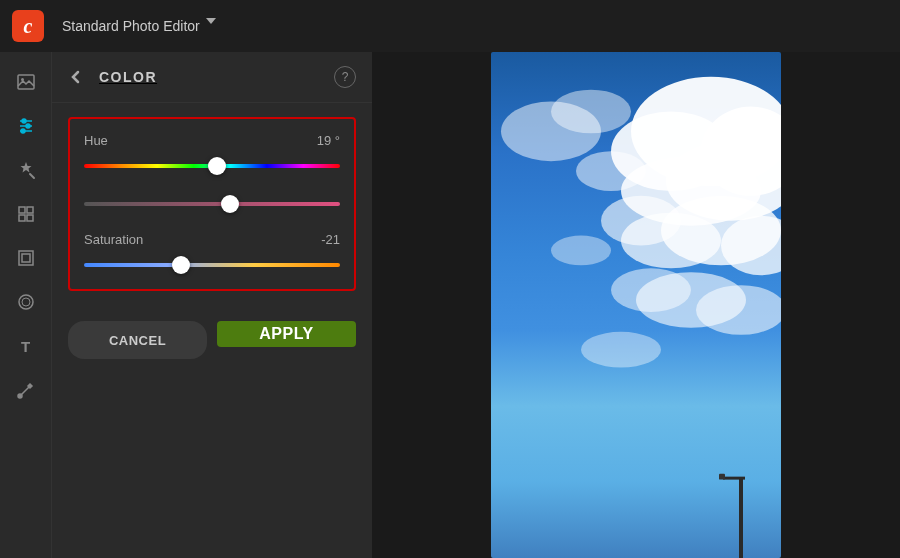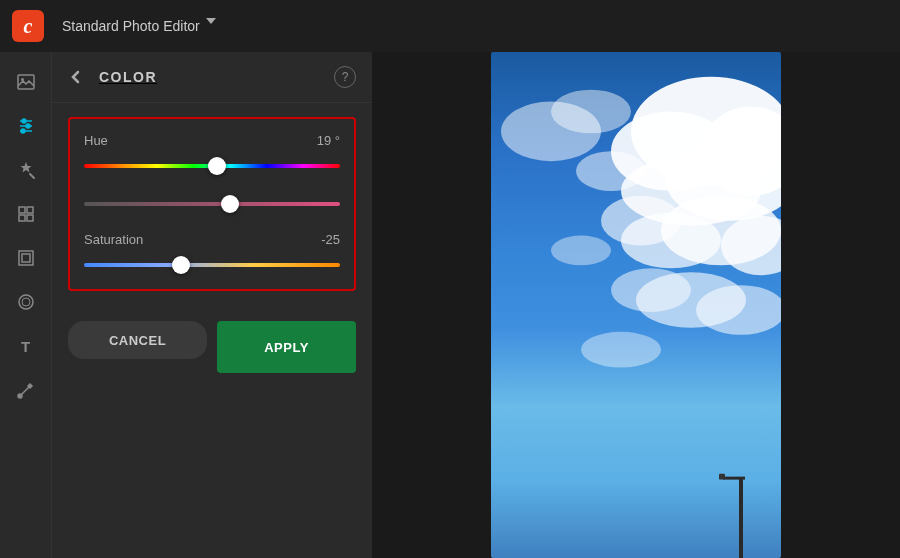--- a/index.html
+++ b/index.html
@@ -230,26 +230,26 @@
       border: none;
       border-radius: 16px;
       font-size: 13px;
       font-weight: 700;
       letter-spacing: 0.5px;
       cursor: pointer;
       text-transform: uppercase;
     }
     .btn-apply {
       flex: 1;
-      height: 52px;
-      background: #15803d;
+      height: 26px;
+      background: #4d7c0f;
       color: white;
       border: none;
       border-radius: 4px;
-      font-size: 13px;
+      font-size: 16px;
       font-weight: 700;
       letter-spacing: 0.5px;
       cursor: pointer;
       text-transform: uppercase;
     }
 
     
     .image-area {
       flex: 1;
       background: #1a1a1a;
@@ -392,21 +392,21 @@
       <div class="control-row">
         <div class="slider-container">
           <div class="slider-track sat-track"></div>
           <div class="slider-thumb" style="left: 57%;"></div>
         </div>
       </div>
 
       <div class="control-row">
         <div class="control-label-row">
           <span class="control-label">Saturation</span>
-          <span class="control-value">-25</span>
+          <span class="control-value">-21</span>
         </div>
         <div class="slider-container">
           <div class="slider-track temp-track"></div>
           <div class="slider-thumb" style="left: 38%;"></div>
         </div>
       </div>
 
     </div>
 
     <div class="button-row">

